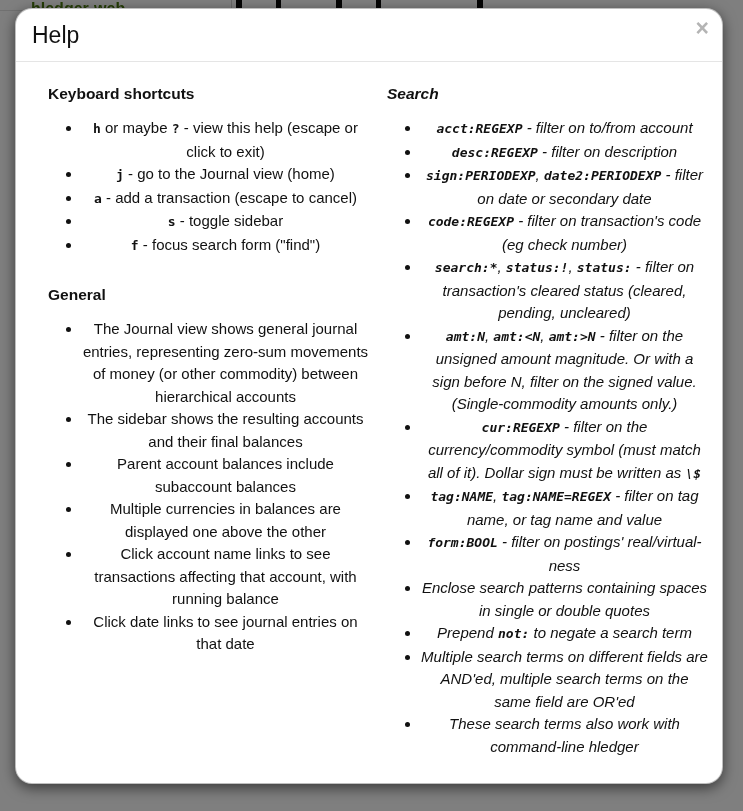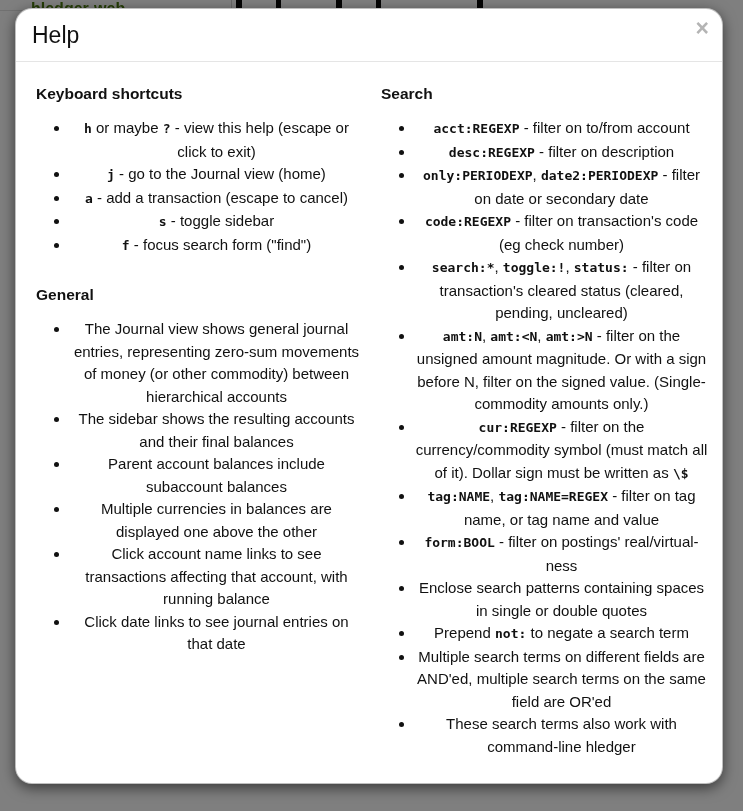--- a/index.html
+++ b/index.html
@@ -50,25 +50,25 @@
   .modal-title {
     font-size:23px; font-weight:400; color:#111; line-height:27px;
   }
   .close-btn {
     position:absolute; top:8px; right:13px;
     background:none; border:none; cursor:pointer;
     font-size:23px; font-weight:bold; color:#b4b4b4; line-height:23px;
     font-family:"Liberation Sans", sans-serif;
   }
   .modal-body {
-    display:flex; padding:2px 0 0 4px; overflow:hidden;
+    display:flex; padding:2px 0 0 16px; overflow:hidden;
   }
   .col { width:50%; }
   .col.left  { padding:0 8px 0 16px; }
-  .col.right { padding:0 14px 0 10px; }
+  .col.right { padding:0 14px 0 10px;font-style:italic; }
 
   .section-heading {
     font-size:15.5px; font-weight:bold; color:#111;
     margin-top:20px; margin-bottom:10px; line-height:19px;
   }
   .section-heading.later { margin-top:28px; }
 
   ul.help-list {
     margin:14px 0 0 0; padding-left:34px;
     list-style:disc outside;
@@ -124,23 +124,23 @@
           <li>Click account name links to see transactions affecting that account, with running balance</li>
           <li>Click date links to see journal entries on that date</li>
         </ul>
     </div>
 
     <div class="col right">
       <div class="section-heading">Search</div>
       <ul class="help-list">
           <li><code>acct:REGEXP</code> - filter on to/from account</li>
           <li><code>desc:REGEXP</code> - filter on description</li>
-          <li><code>only:PERIODEXP</code>, <code>date2:PERIODEXP</code> - filter on date or secondary date</li>
+          <li><code>sign:PERIODEXP</code>, <code>date2:PERIODEXP</code> - filter on date or secondary date</li>
           <li><code>code:REGEXP</code> - filter on transaction's code (eg check number)</li>
-          <li><code>search:*</code>, <code>toggle:!</code>, <code>status:</code> - filter on transaction's cleared status (cleared, pending, uncleared)</li>
+          <li><code>search:*</code>, <code>status:!</code>, <code>status:</code> - filter on transaction's cleared status (cleared, pending, uncleared)</li>
           <li><code>amt:N</code>, <code>amt:&lt;N</code>, <code>amt:&gt;N</code> - filter on the unsigned amount magnitude. Or with a sign before N, filter on the signed value. (Single-commodity amounts only.)</li>
           <li><code>cur:REGEXP</code> - filter on the currency/commodity symbol (must match all of it). Dollar sign must be written as <code>\$</code></li>
           <li><code>tag:NAME</code>, <code>tag:NAME=REGEX</code> - filter on tag name, or tag name and value</li>
           <li><code>form:BOOL</code> - filter on postings' real/virtual-ness</li>
           <li>Enclose search patterns containing spaces in single or double quotes</li>
           <li>Prepend <code>not:</code> to negate a search term</li>
           <li>Multiple search terms on different fields are AND'ed, multiple search terms on the same field are OR'ed</li>
           <li>These search terms also work with command-line hledger</li>
         </ul>
     </div>

